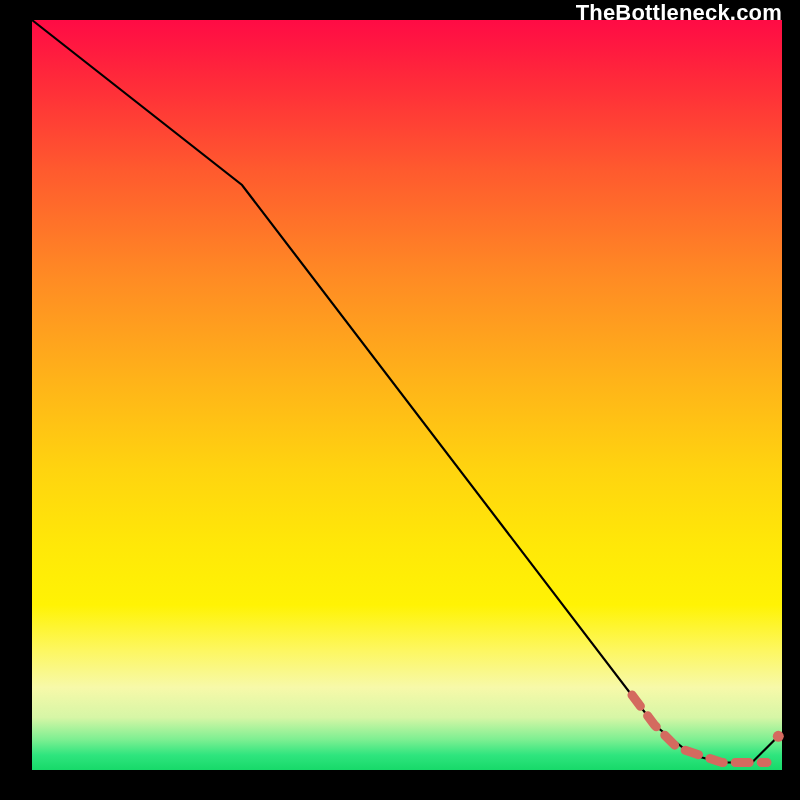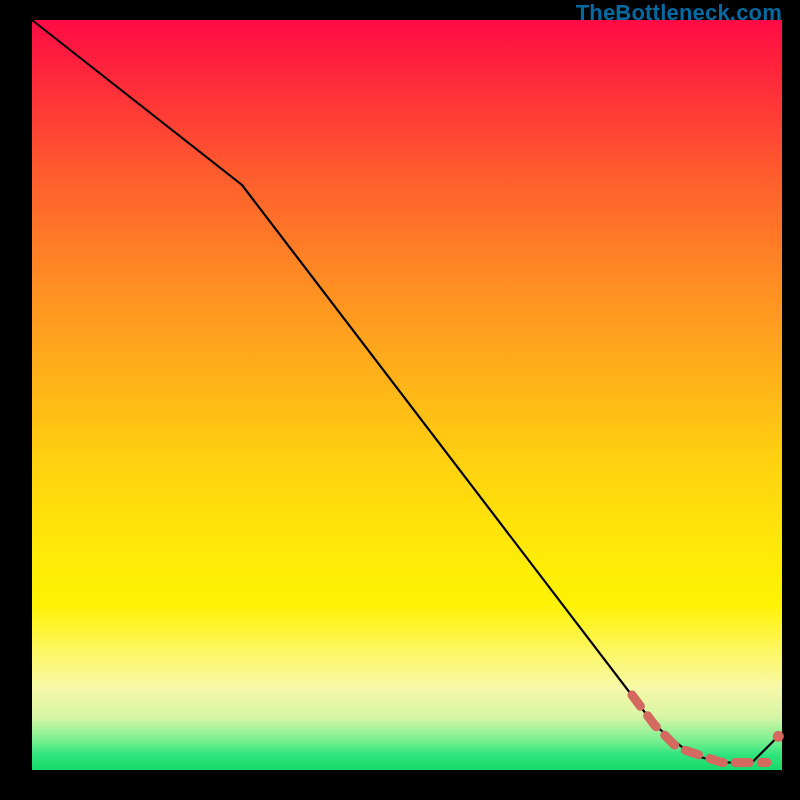--- a/index.html
+++ b/index.html
@@ -39,21 +39,21 @@
       #d6f6a6 93%,
       #7bef91 96%,
       #2fe57e 98%,
       #17d969 100%
     );
   }
   .watermark {
     position: absolute;
     top: 0px;
     right: 18px;
-    color: #0369a1;
+    color: #ffffff;
     font-size: 22px;
     font-weight: 600;
     letter-spacing: 0.2px;
     user-select: none;
   }
   svg.overlay {
     position: absolute;
     left: 32px;
     top: 20px;
     width: 750px;

